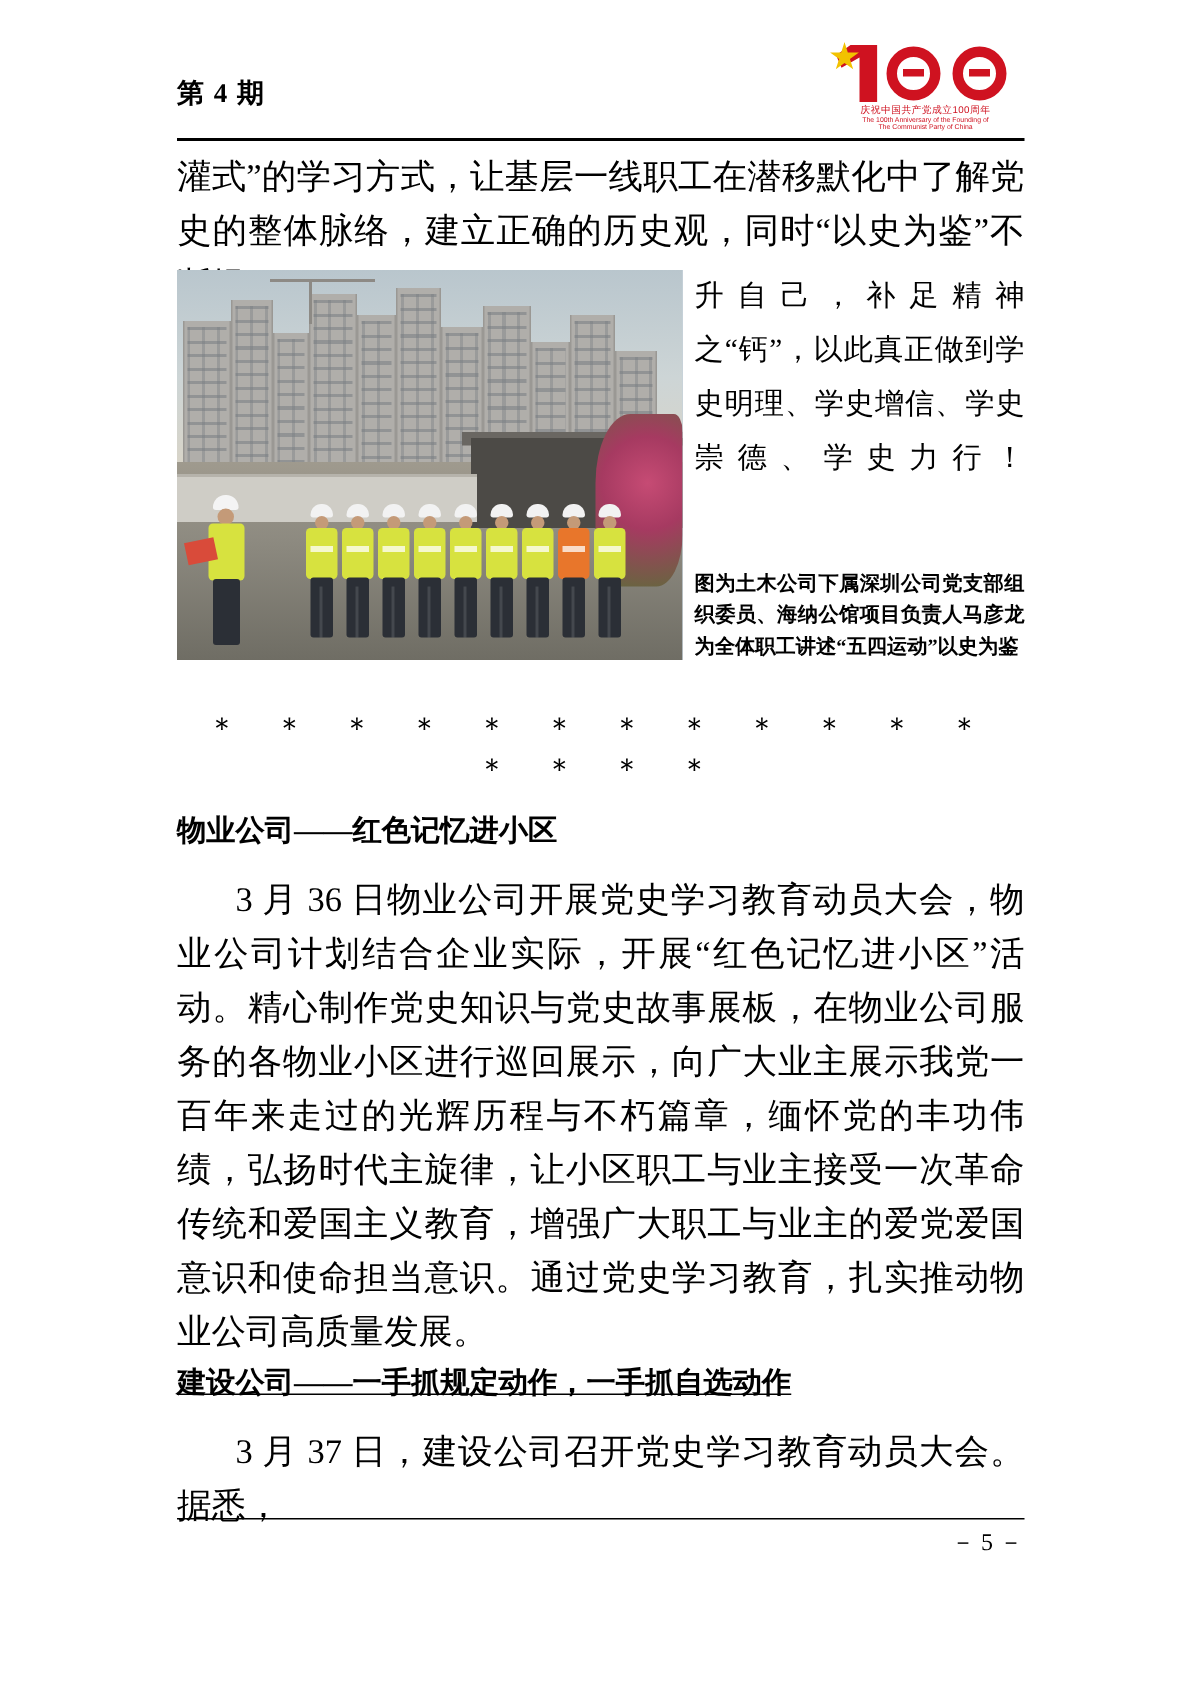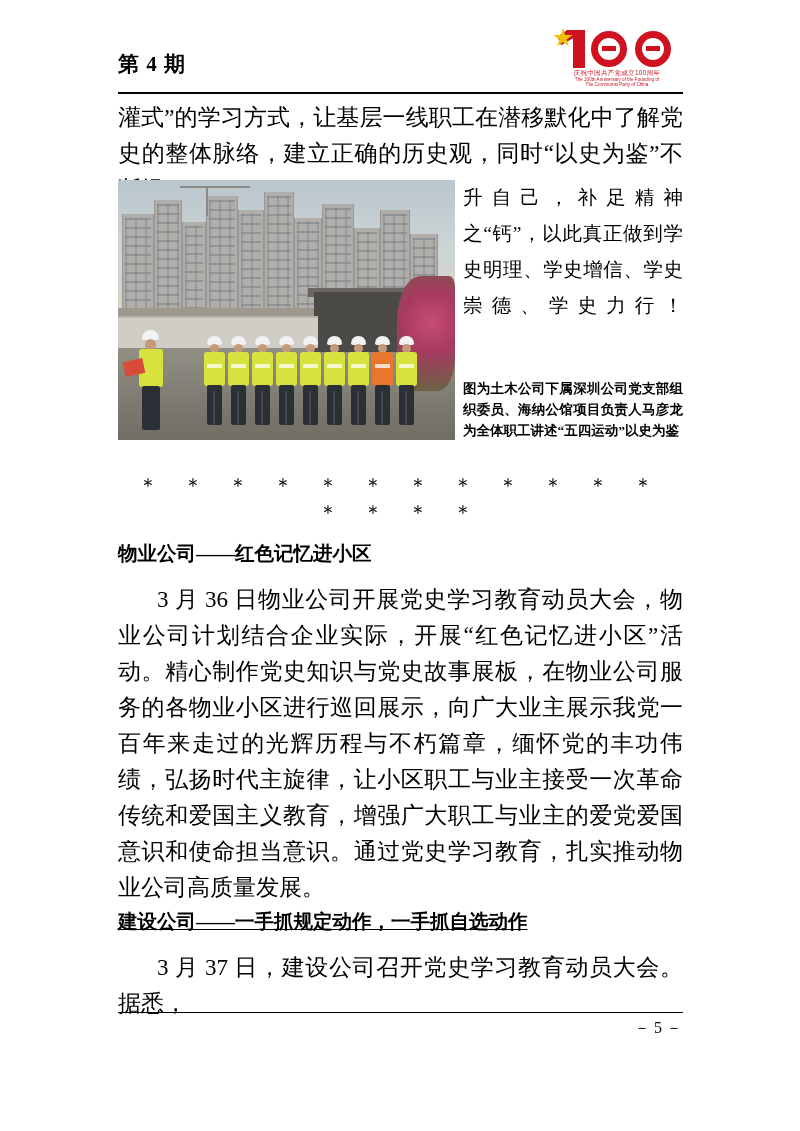--- a/index.html
+++ b/index.html
@@ -27,21 +27,21 @@
     position: absolute;
     left: 118px;
     top: 28px;
     width: 565px;
     height: 62px;
   }
   .header-title {
     position: absolute;
     left: 0;
     top: 22px;
-    font-size: 21px;
+    font-size: 18px;
     font-weight: bold;
     font-family: "Liberation Serif", serif;
     letter-spacing: 1px;
   }
   .header-logo {
     position: absolute;
     right: 0;
     top: 0;
     width: 132px;
     height: 58px;

